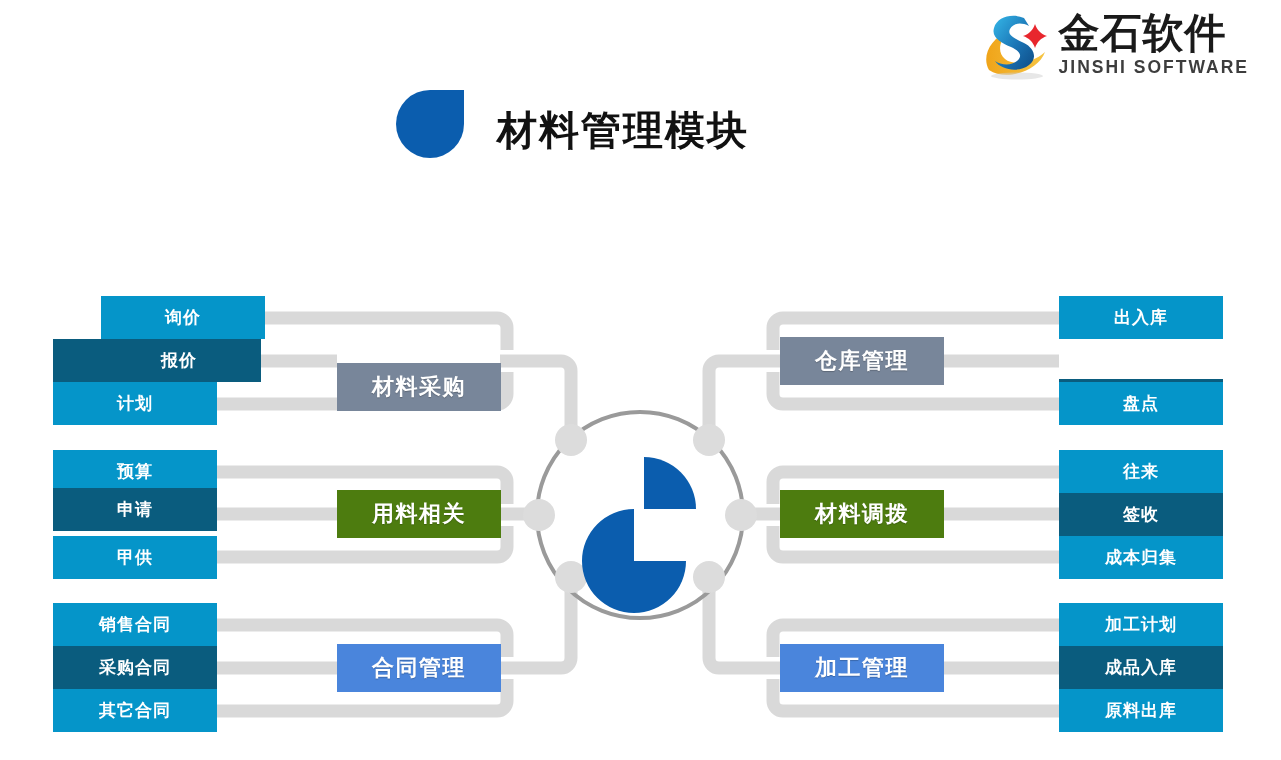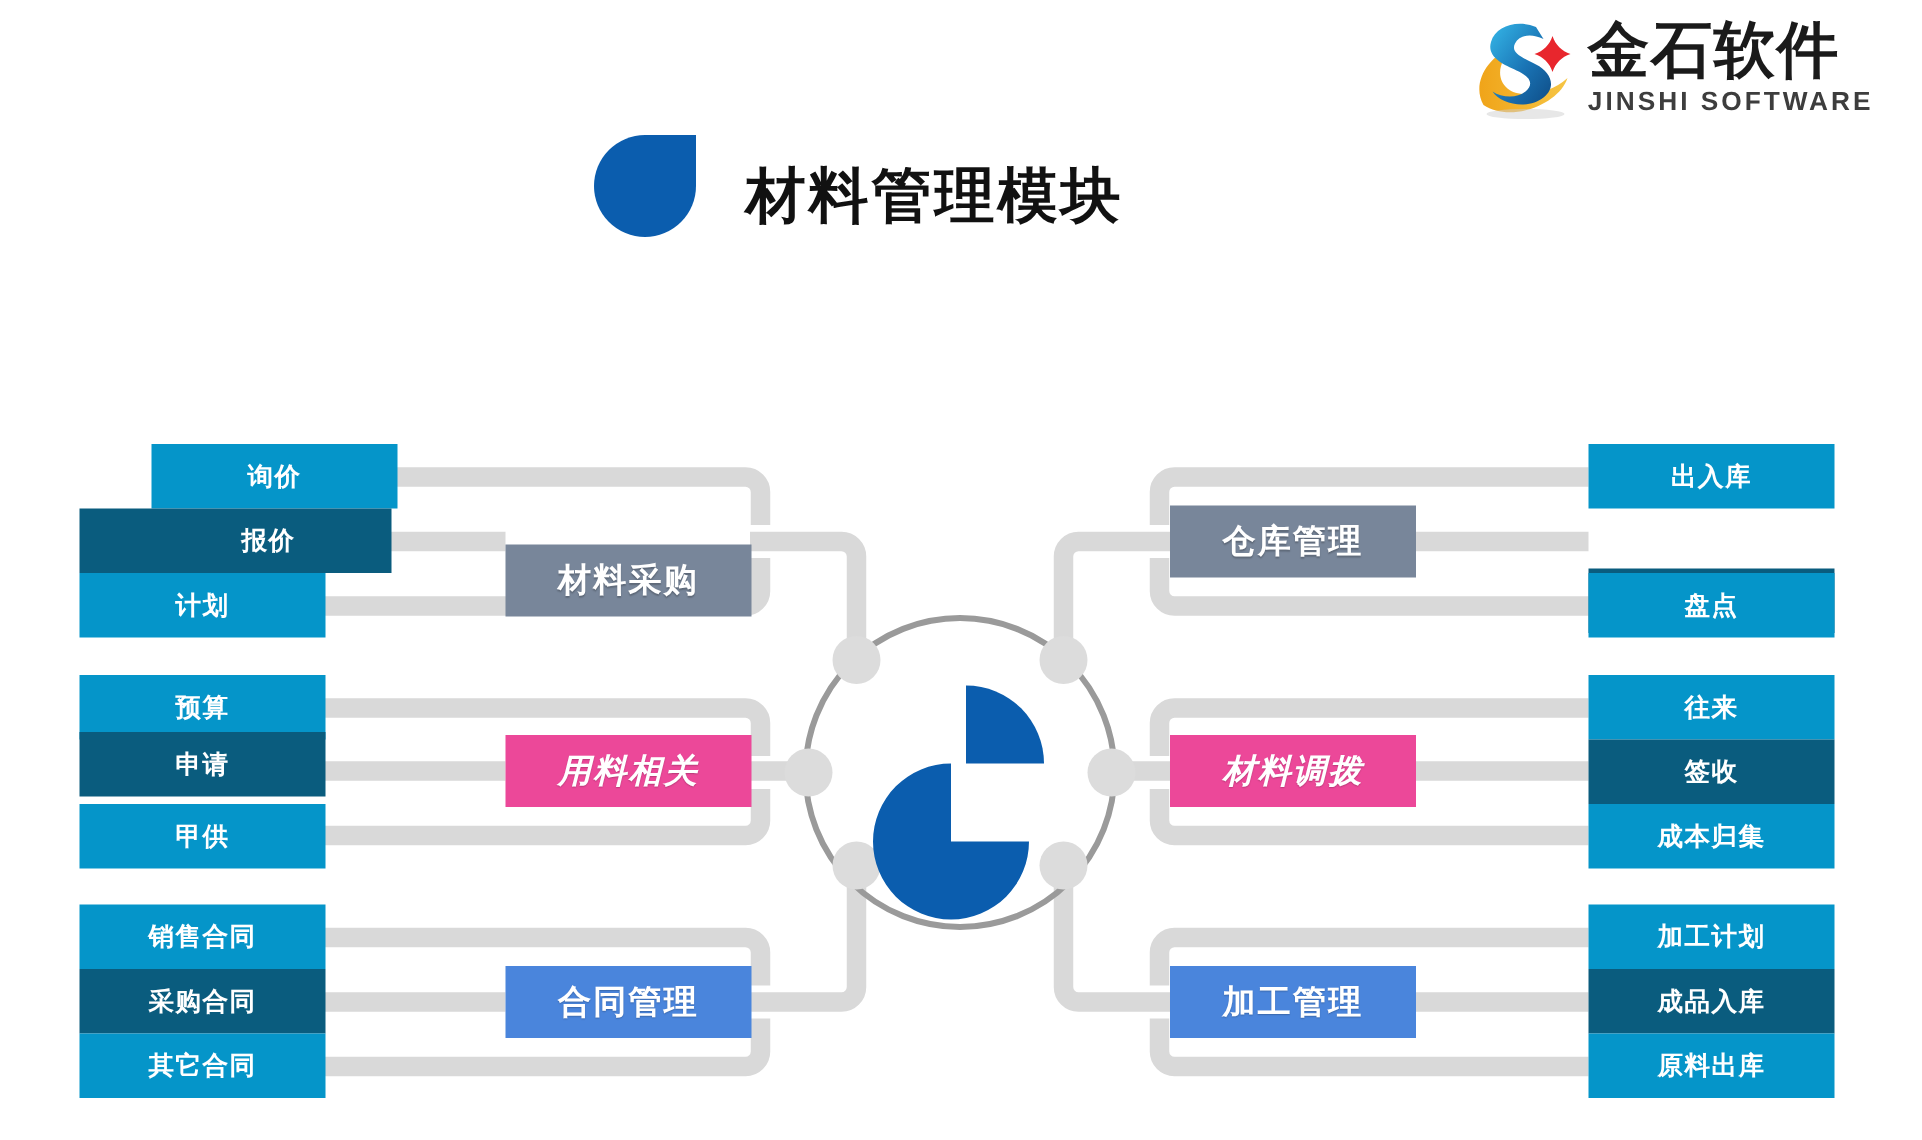--- a/index.html
+++ b/index.html
@@ -63,21 +63,21 @@
   }
   .leaf-cyan{background:#0595C9;}
   .leaf-teal{background:#0A5C7E;}
 
   .hub-box{
     width:164px;height:48px;
     font-size:22px;font-weight:bold;letter-spacing:1.5px;
     text-shadow:0 1px 1px rgba(0,0,0,.22);
   }
   .hub-gray{background:#78869A;}
-  .hub-blue{background:#ec4899;font-style:italic;}
+  .hub-blue{background:#4d7c0f;}
   .hub-lightblue{background:#4A85DC;}
 </style>
 </head>
 <body>
 
 <div id="brand-logo">
   <div id="brand-mark">
     <svg width="78" height="74" viewBox="0 0 78 74">
       <defs>
         <linearGradient id="gblue" x1="0" y1="0" x2="1" y2="1">

